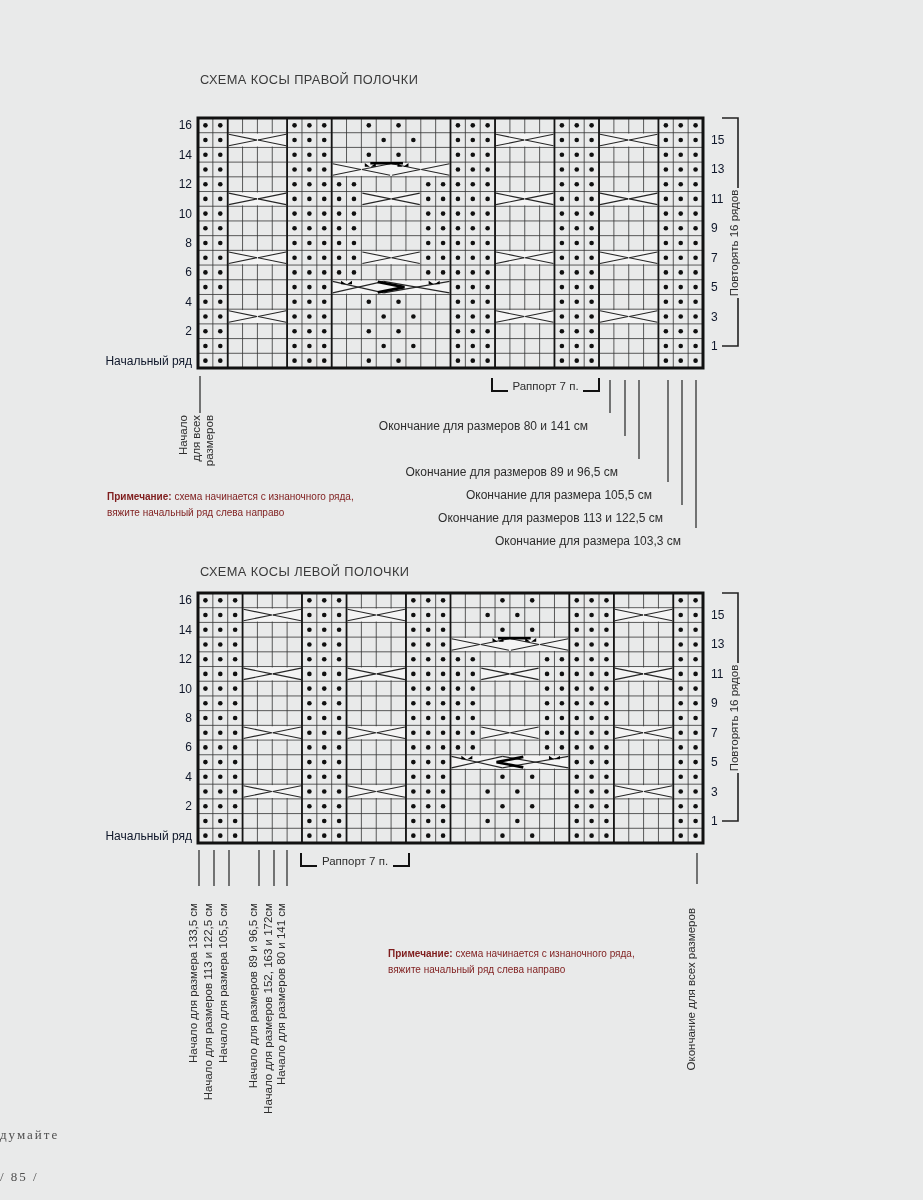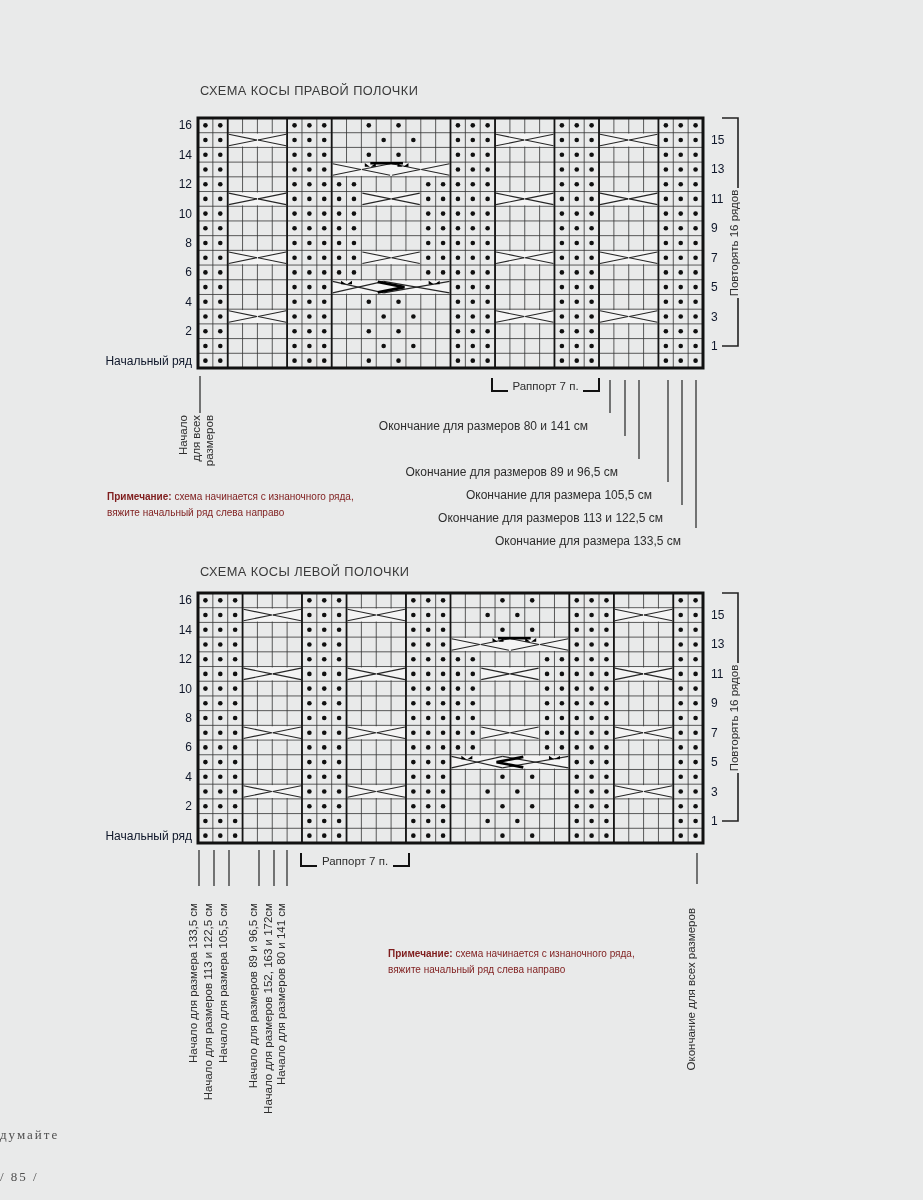--- a/index.html
+++ b/index.html
@@ -1,20 +1,20 @@
 <!DOCTYPE html>
 <html><head>
 <meta charset="utf-8">
 <style>
   html,body{margin:0;padding:0;background:#cfcfcf;}
   .page{position:relative;width:923px;height:1200px;background:#e9eaea;overflow:hidden;
         font-family:"Liberation Sans",sans-serif;}
   svg{position:absolute;left:0;top:0;}
   .chart-title{position:absolute;font-size:12.8px;color:#3a3a3a;letter-spacing:.4px;white-space:nowrap;}
-  #title-0{left:200px;top:83px;}
+  #title-0{left:200px;top:72px;}
   #title-1{left:200px;top:564px;}
   .note{position:absolute;font-size:10px;color:#7f1d1d;line-height:16px;width:310px;}
   .note b{font-weight:bold;}
   #note-top{left:107px;top:489px;}
   #note-bottom{left:388px;top:946px;}
   .rownum{position:absolute;font-size:12px;color:#0f172a;height:14px;line-height:14px;}
   .rot{position:absolute;transform:rotate(-90deg);transform-origin:top left;
        font-size:11.5px;color:#2d2d2d;white-space:nowrap;}
   .sizelbl{position:absolute;font-size:12px;color:#2d2d2d;text-align:right;height:14px;line-height:14px;}
   .bracketlbl{position:absolute;font-size:11.5px;color:#2d2d2d;text-align:center;white-space:nowrap;}
@@ -951,21 +951,21 @@
     <div class="rownum" style="left: 711px; top: 250.706px; width: 20px;">7</div>
     <div class="rownum" style="left: 711px; top: 280.118px; width: 20px;">5</div>
     <div class="rownum" style="left: 711px; top: 309.529px; width: 20px;">3</div>
     <div class="rownum" style="left: 711px; top: 338.941px; width: 20px;">1</div>
     <div class="rownum" style="left: 98px; top: 353.647px; width: 94px; text-align: right;">Начальный ряд</div>
     <div class="bracketlbl" style="left: 505.5px; top: 380px; width: 80px;">Раппорт 7 п.</div>
     <div class="sizelbl" style="left: 228px; top: 419px; width: 360px;">Окончание для размеров 80 и 141 см</div>
     <div class="sizelbl" style="left: 258px; top: 465px; width: 360px;">Окончание для размеров 89 и 96,5 см</div>
     <div class="sizelbl" style="left: 292px; top: 488px; width: 360px;">Окончание для размера 105,5 см</div>
     <div class="sizelbl" style="left: 303px; top: 511px; width: 360px;">Окончание для размеров 113 и 122,5 см</div>
-    <div class="sizelbl" style="left: 321px; top: 534px; width: 360px;">Окончание для размера 133,5 см</div>
+    <div class="sizelbl" style="left: 321px; top: 534px; width: 360px;">Окончание для размера 103,3 см</div>
     <div class="rot" style="left: 177px; top: 485px; width: 70px; line-height: 13px; text-align: right; white-space: normal;">
       <div>Начало</div>
       <div>для всех</div>
       <div>размеров</div>
     </div>
     <div class="rot" style="left: 728px; top: 773px; width: 110px; text-align: center;">Повторять 16 рядов</div>
     <div class="rownum" style="left: 148px; top: 593.353px; width: 44px; text-align: right;">16</div>
     <div class="rownum" style="left: 148px; top: 622.765px; width: 44px; text-align: right;">14</div>
     <div class="rownum" style="left: 148px; top: 652.176px; width: 44px; text-align: right;">12</div>
     <div class="rownum" style="left: 148px; top: 681.588px; width: 44px; text-align: right;">10</div>

